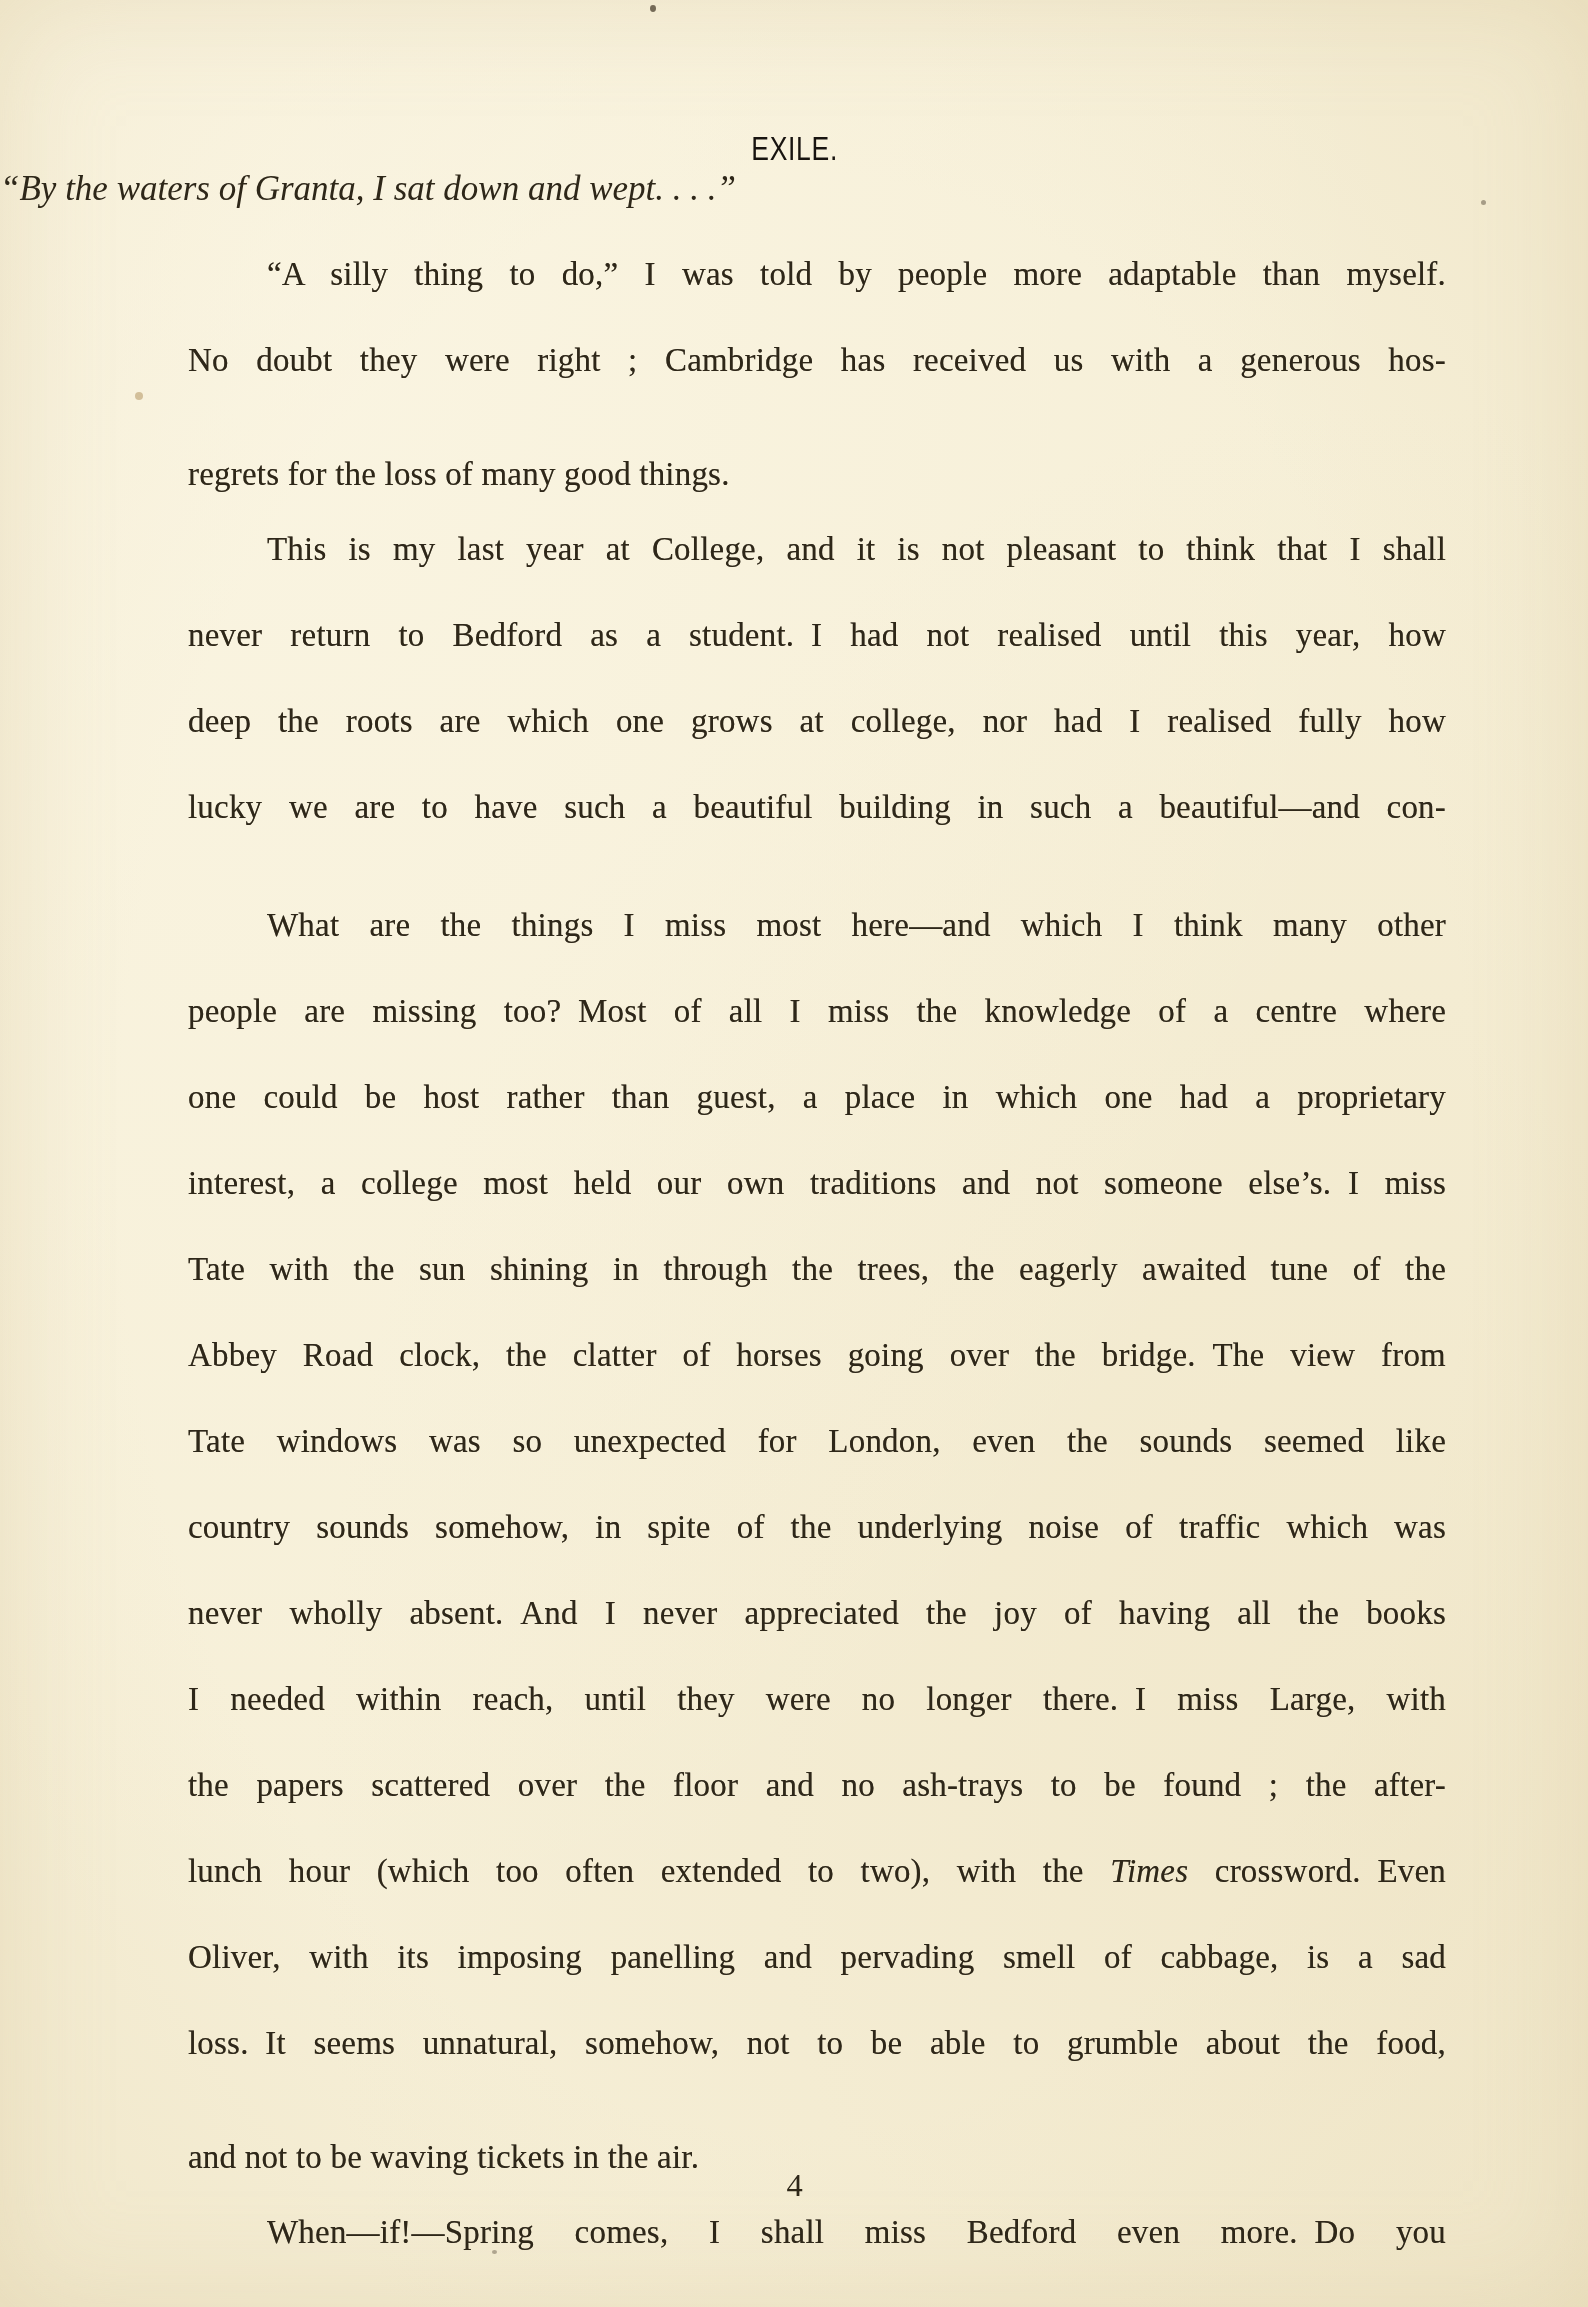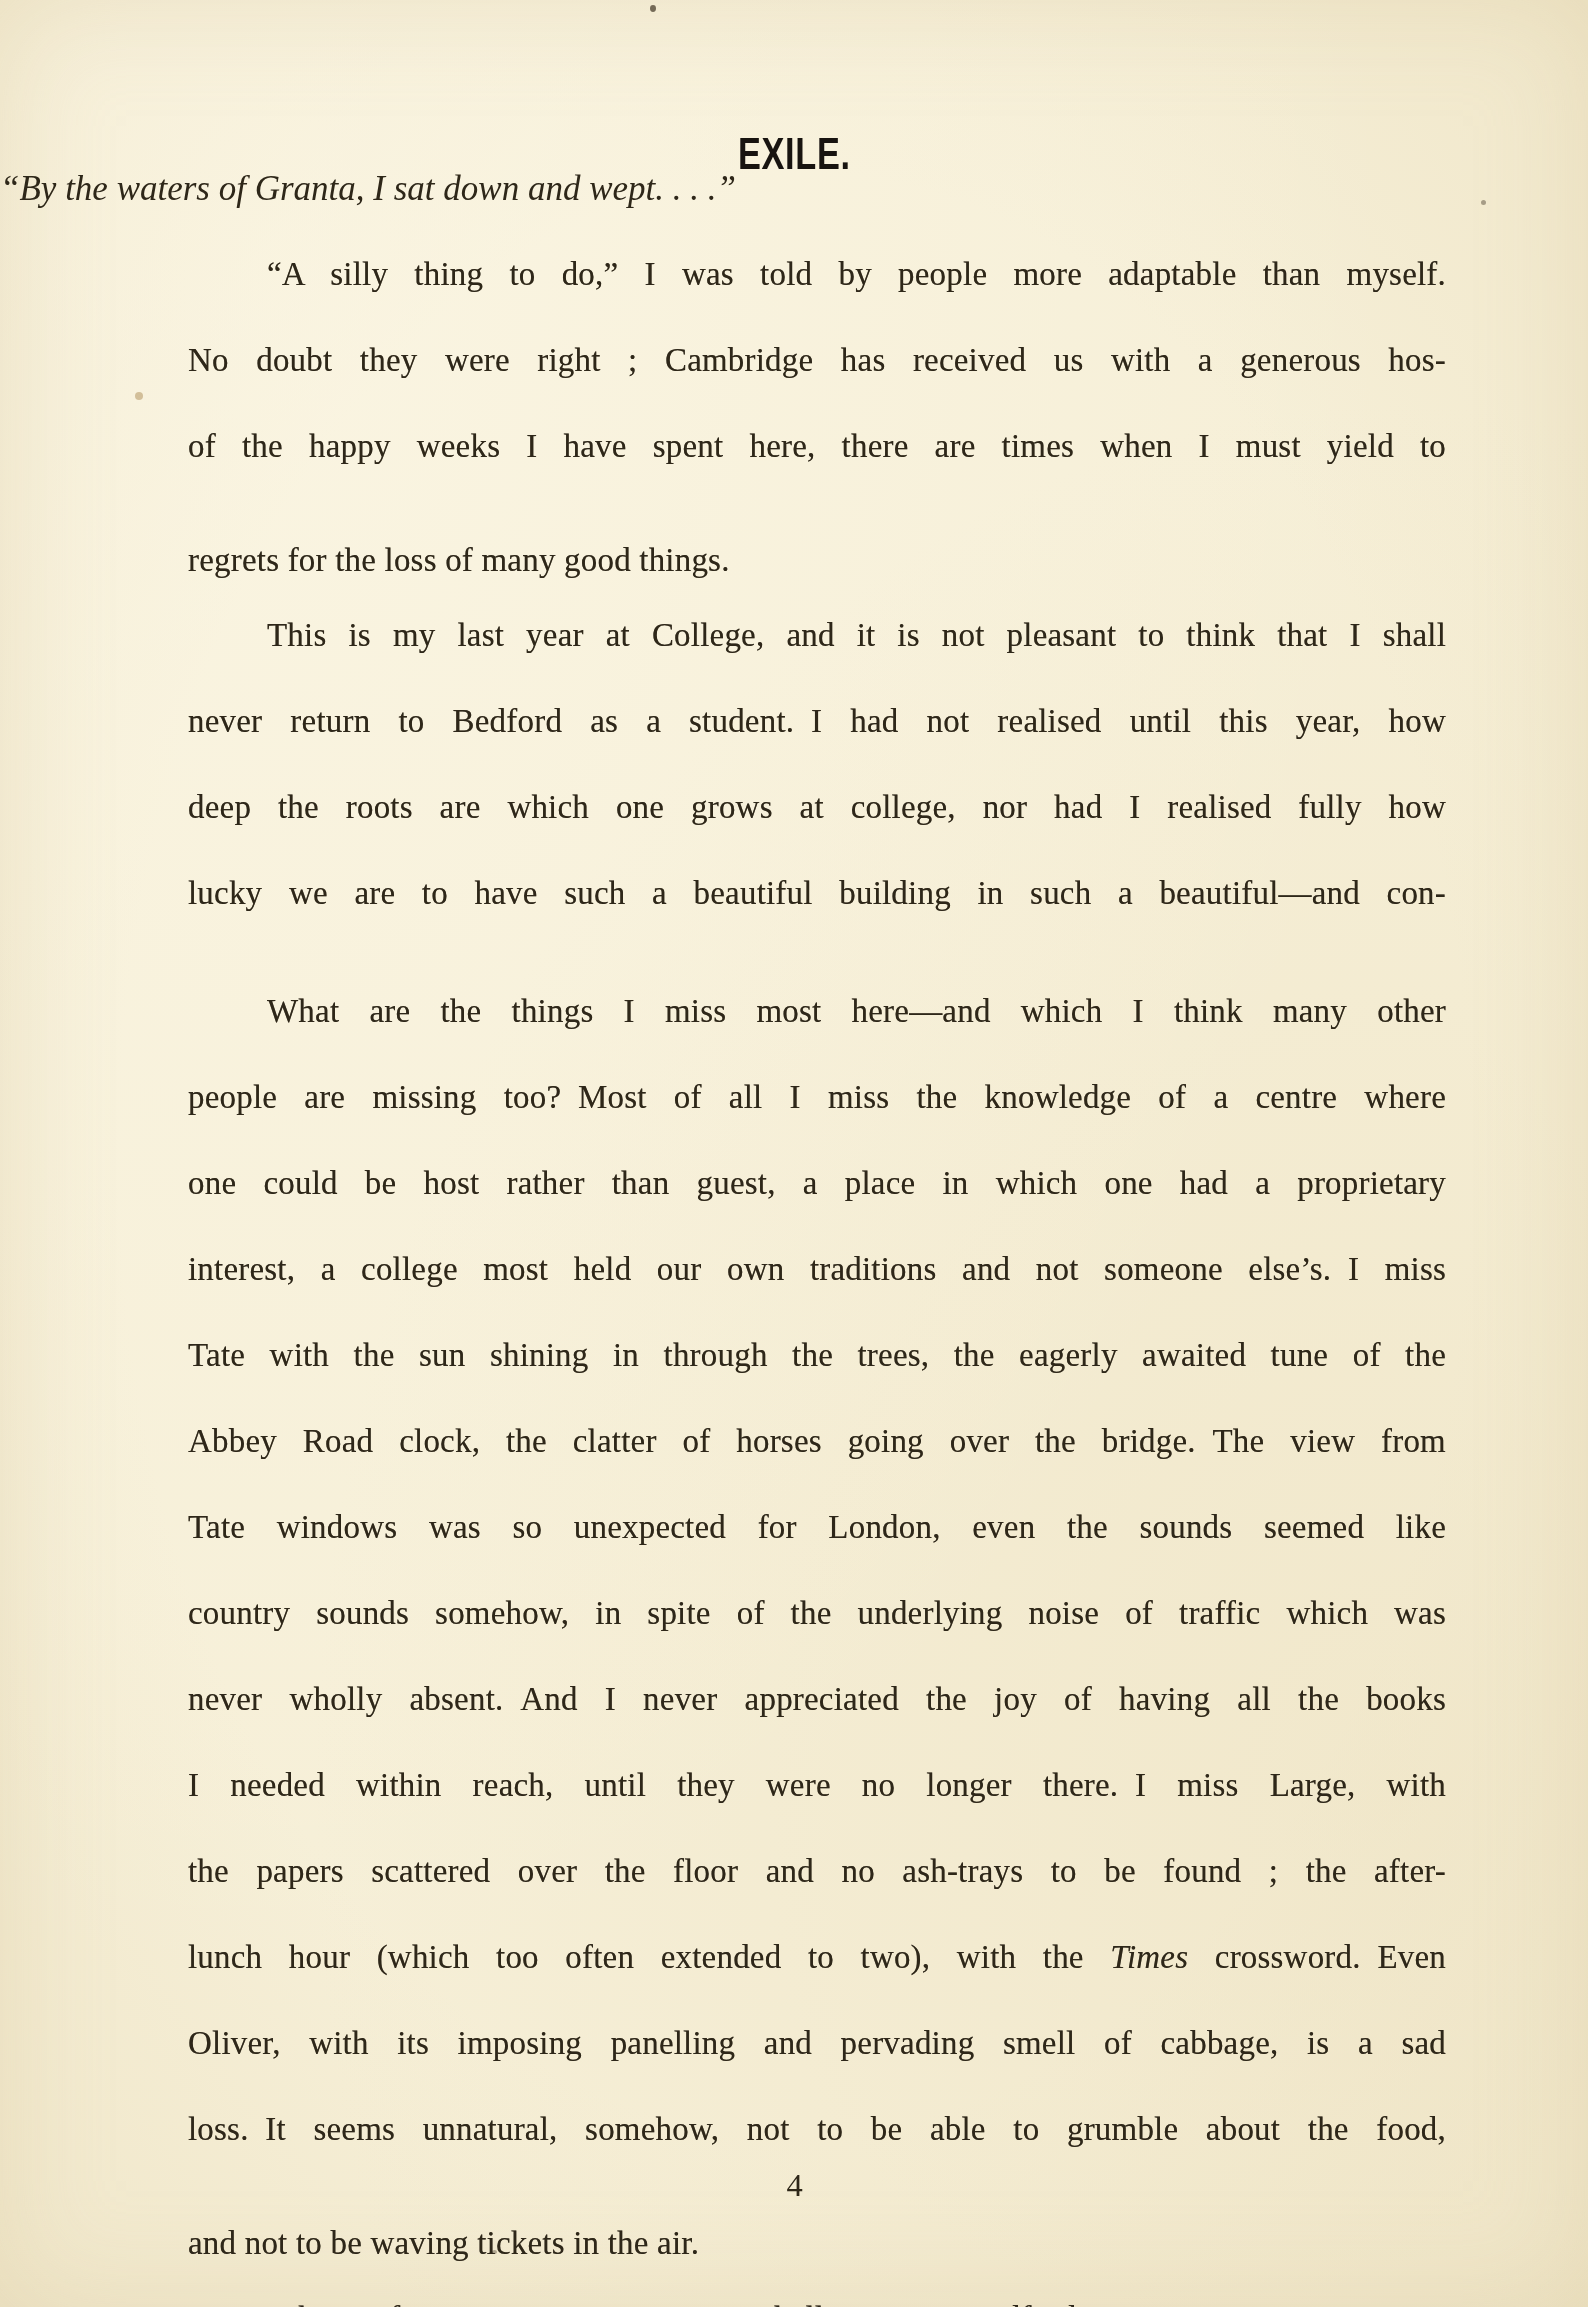--- a/index.html
+++ b/index.html
@@ -20,22 +20,22 @@
     overflow: hidden;
     box-shadow: inset 0 0 105px rgba(216,199,156,0.35);
   }
   .title {
     position: absolute;
     top: 98px;
     left: 0;
     right: 0;
     text-align: center;
     font-family: "Liberation Sans", "DejaVu Sans", sans-serif;
-    font-weight: bold;
-    font-size: 44px;
+    font-weight: normal;
+    font-size: 34px;
     line-height: 54px;
     color: #181410;
   }
   .title .squeeze {
     display: inline-block;
     transform: scaleX(0.78);
     transform-origin: center;
     letter-spacing: 0.9px;
   }
   .epigraph {
@@ -100,21 +100,20 @@
   <div class="speck s4"></div>
 
   <h1 class="title"><span class="squeeze">EXILE.</span></h1>
 
   <div class="epigraph">“By the waters of Granta, I sat down and wept. . . .”</div>
 
   <div class="article-body">
       <div class="para">
         <div class="line first">“A silly thing to do,” I was told by people more adaptable than myself.</div>
         <div class="line">No doubt they were right ; Cambridge has received us with a generous hos-</div>
-        <div class="line">of the happy weeks I have spent here, there are times when I must yield to</div>
         <div class="line last">regrets for the loss of many good things.</div>
       </div>
       <div class="para">
         <div class="line first">This is my last year at College, and it is not pleasant to think that I shall</div>
         <div class="line">never return to Bedford as a student. I had not realised until this year, how</div>
         <div class="line">deep the roots are which one grows at college, nor had I realised fully how</div>
         <div class="line">lucky we are to have such a beautiful building in such a beautiful—and con-</div>
       </div>
       <div class="para">
         <div class="line first">What are the things I miss most here—and which I think many other</div>

